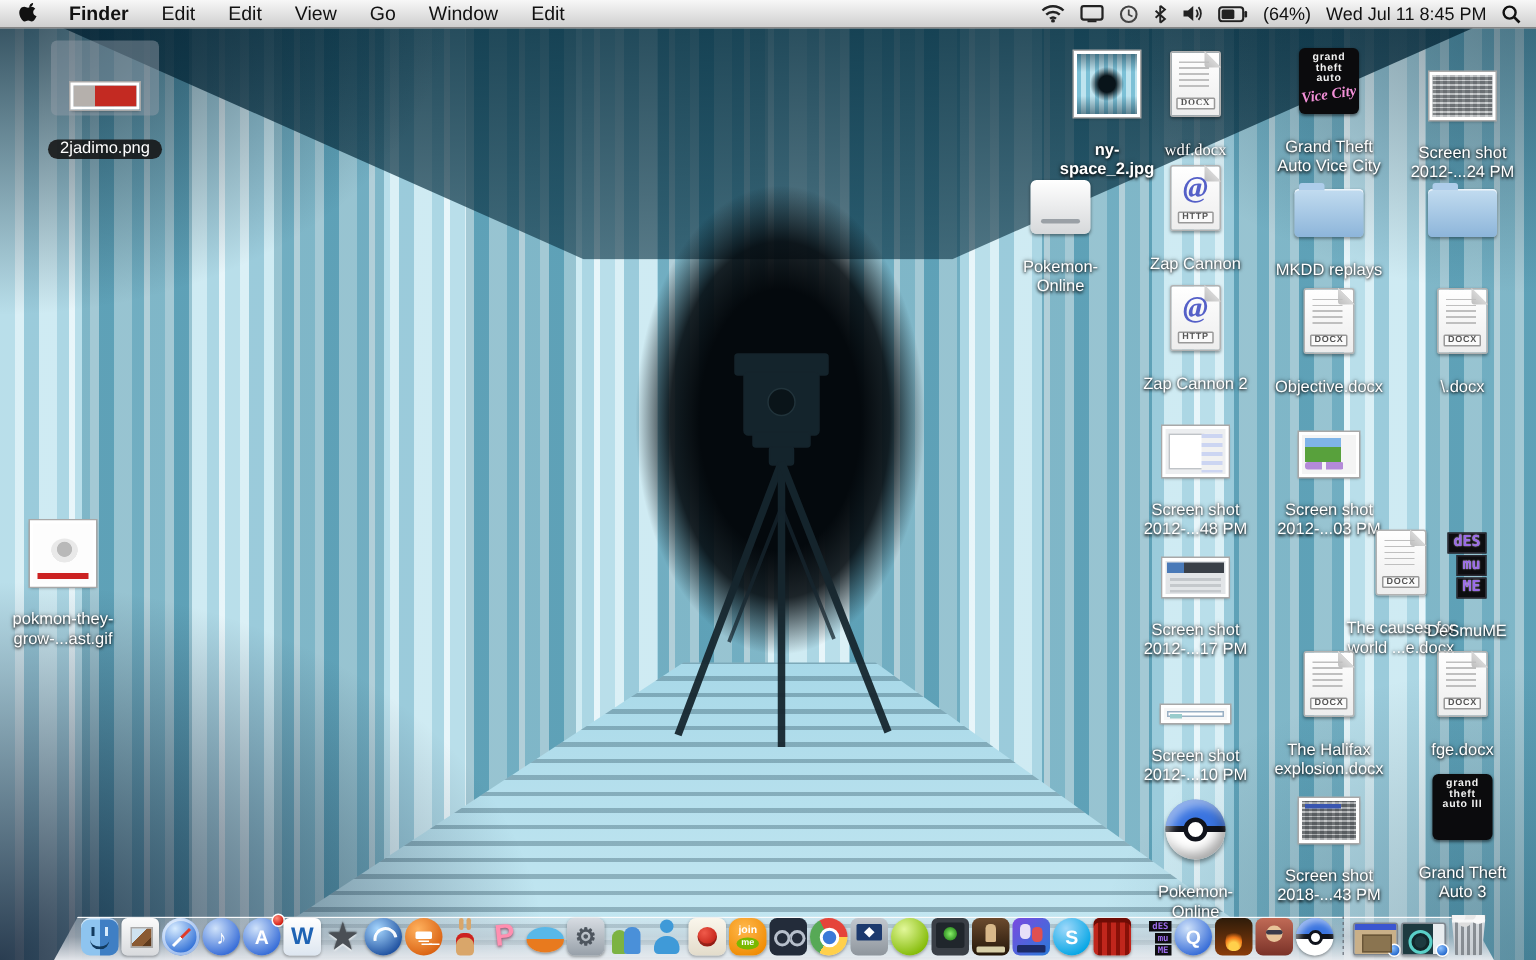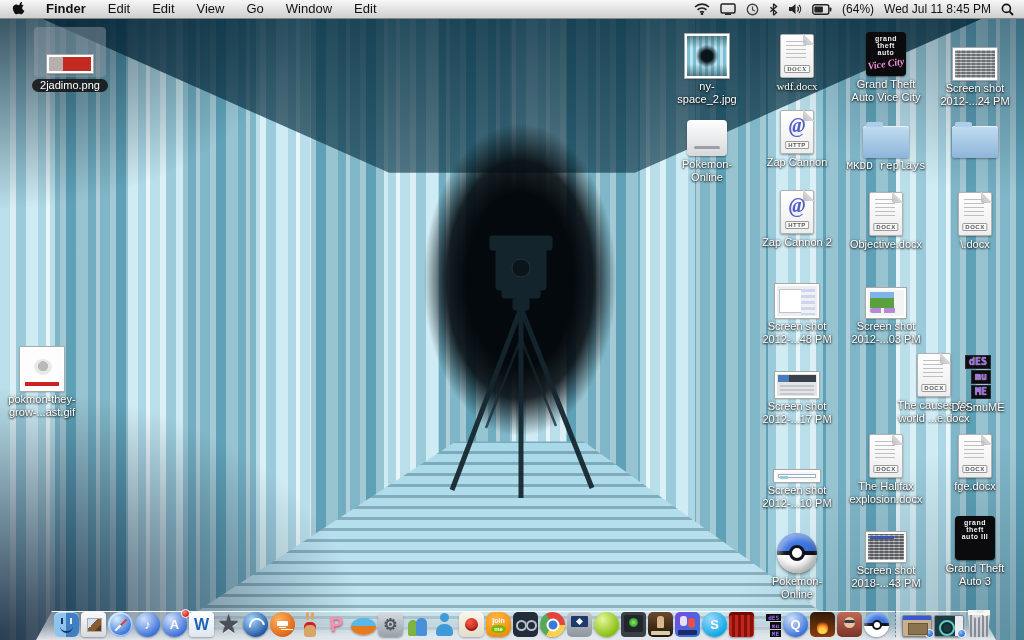--- a/index.html
+++ b/index.html
@@ -45,21 +45,21 @@
   .mitem.active { font-weight:bold; }
   .mstatus { margin-left:auto; display:flex; align-items:center; gap:10px; padding-right:10px; font-size:12px; }
   .mstatus svg { display:block; }
   .stat-text { letter-spacing:0; }
 
   
   .desk { position:absolute; inset:19px 0 0 0; z-index:10; }
   .dicon { position:absolute; width:100px; text-align:center; }
   .art { height:50px; width:72px; margin:0 auto; display:flex; align-items:flex-end; justify-content:center; position:relative; }
   .dicon.selected .art { background:rgba(150,160,170,.45); border-radius:4px; padding:4px; }
-  .dlabel { margin-top:2px; font-size:11px; line-height:13px; color:#fff;
+  .dlabel { margin-top:16px; font-size:11px; line-height:13px; color:#fff;
     text-shadow:0 1px 2px rgba(0,0,0,.9), 0 0 3px rgba(0,0,0,.6); }
   .dlabel span { display:block; }
   .dicon.selected .dlabel span { display:inline-block; background:rgba(20,20,20,.88); border-radius:9px; padding:0 8px; text-shadow:none; }
 
   
   .pg { width:34px; height:44px; position:relative; border-radius:2px;
     background:linear-gradient(180deg,#ffffff,#ededed); border:1px solid #b2b2b2; box-shadow:0 1px 2px rgba(0,0,0,.35); }
   .fold { position:absolute; top:-1px; right:-1px; width:11px; height:11px;
     background:linear-gradient(225deg, rgba(0,0,0,0) 48%, #d7d7d7 50%, #bdbdbd 100%); border-bottom-left-radius:2px; }
   .plines { position:absolute; top:6px; left:5px; right:7px; height:18px;
@@ -340,21 +340,21 @@
     </div>
     <div class="dicon" style="left: -8px; top: 322px;">
       <div class="art">
         <i class="thumb t-sketch"></i>
       </div>
       <div class="dlabel">
         <span>pokmon-they-</span>
         <span>grow-...ast.gif</span>
       </div>
     </div>
-    <div class="dicon" style="left: 657px; top: 9px;">
+    <div class="dicon" style="left: 688px; top: 9px; font-weight: bold;">
       <div class="art">
         <i class="thumb t-tunnel"></i>
       </div>
       <div class="dlabel">
         <span>ny-</span>
         <span>space_2.jpg</span>
       </div>
     </div>
     <div class="dicon" style="left: 747px; top: 9px; font-family: Liberation Serif, serif;">
       <div class="art">
@@ -405,21 +405,21 @@
         <i class="pg">
           <i class="fold"></i>
           <i class="pat">@</i>
           <b class="pbadge">HTTP</b>
         </i>
       </div>
       <div class="dlabel">
         <span>Zap Cannon</span>
       </div>
     </div>
-    <div class="dicon" style="left: 836px; top: 89px; font-family: Liberation Mono, monospace;">
+    <div class="dicon" style="left: 836px; top: 89px;">
       <div class="art">
         <i class="folder"></i>
       </div>
       <div class="dlabel">
         <span>MKDD replays</span>
       </div>
     </div>
     <div class="dicon" style="left: 925px; top: 89px;">
       <div class="art">
         <i class="folder"></i>

